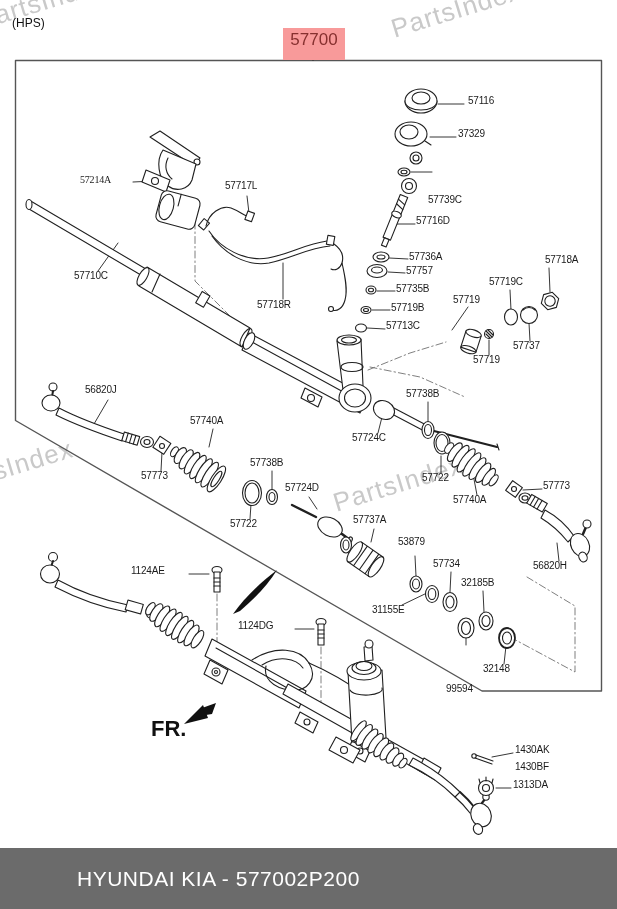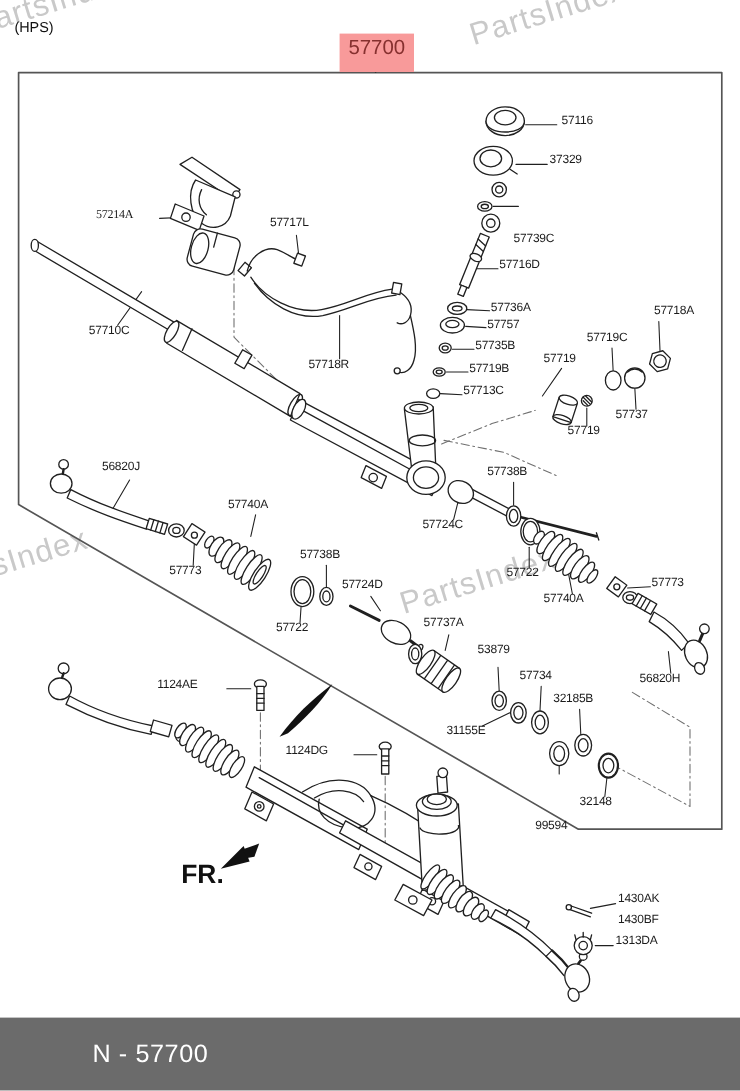--- a/index.html
+++ b/index.html
@@ -407,15 +407,15 @@
       <div class="part-label" style="left: 483px; top: 664px;">32148</div>
       <div class="part-label" style="left: 131px; top: 566px;">1124AE</div>
       <div class="part-label" style="left: 238px; top: 621px;">1124DG</div>
       <div class="part-label" style="left: 515px; top: 745px;">1430AK</div>
       <div class="part-label" style="left: 515px; top: 762px;">1430BF</div>
       <div class="part-label" style="left: 513px; top: 780px;">1313DA</div>
     </div>
   <div class="fr">FR.</div>
 
   <div class="footer">
-    <span>N - 57700</span>
+    <span>HYUNDAI  KIA - 577002P200</span>
   </div>
 </div>
 
 </body></html>

